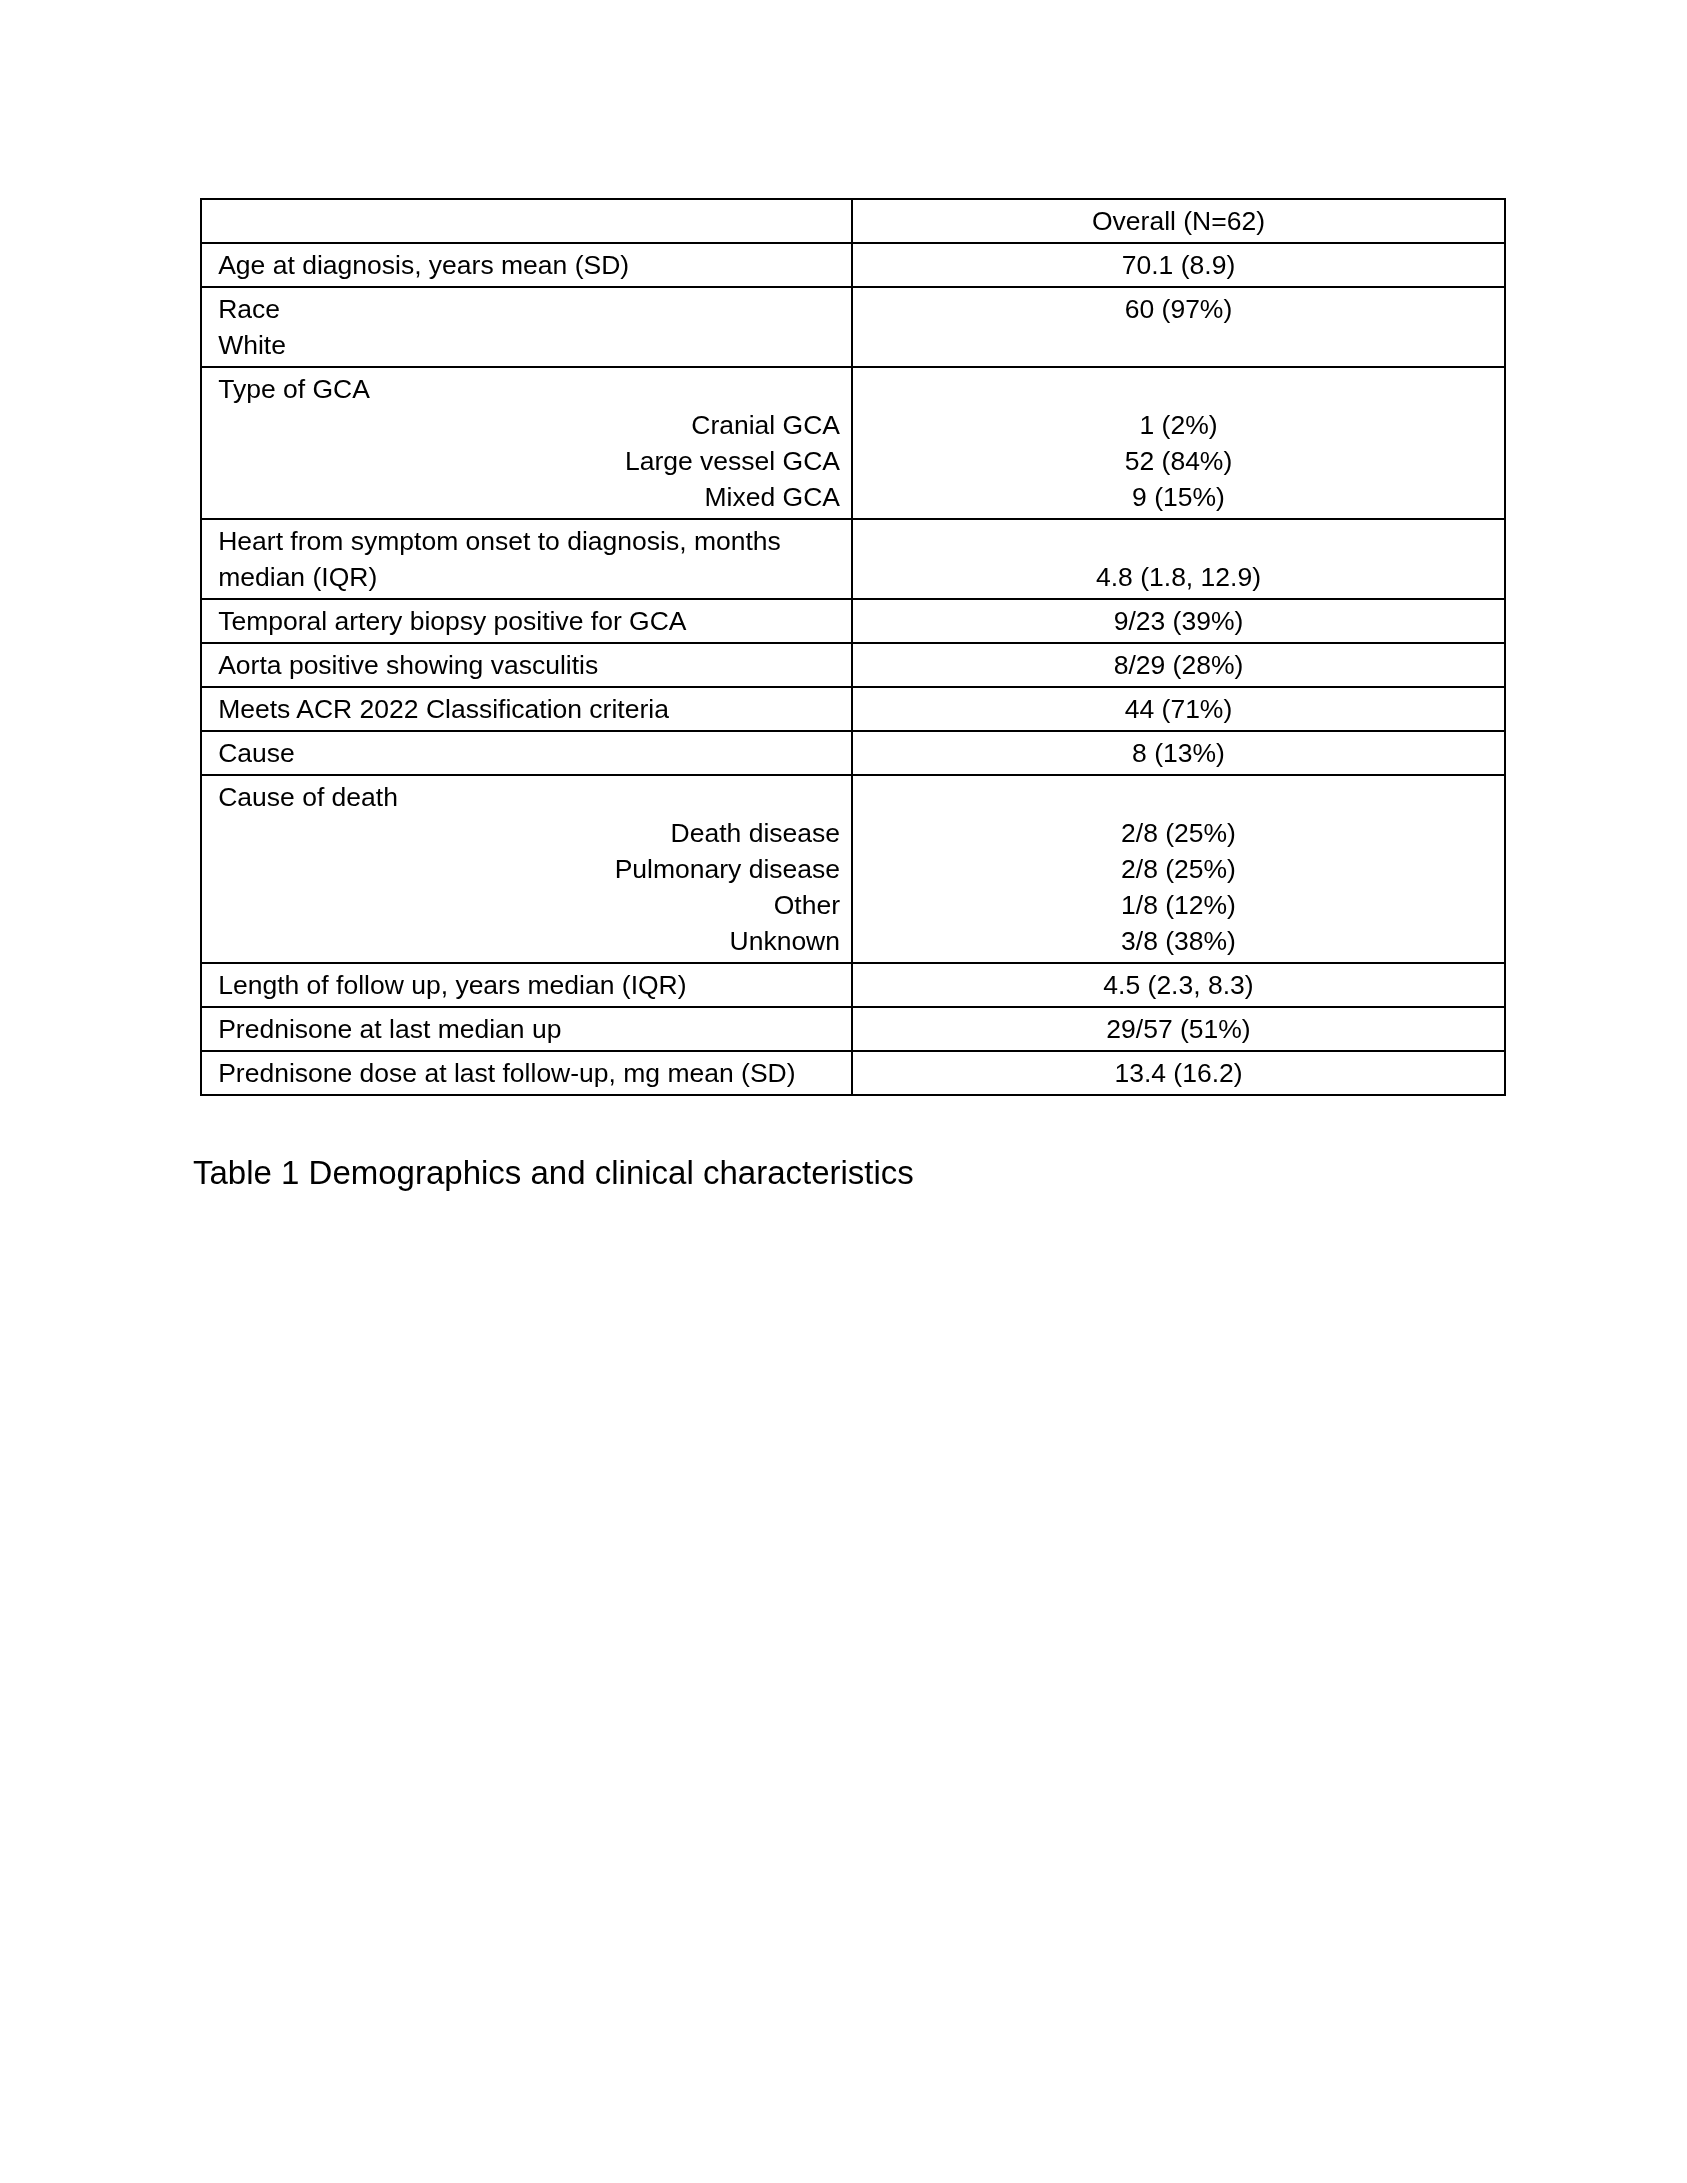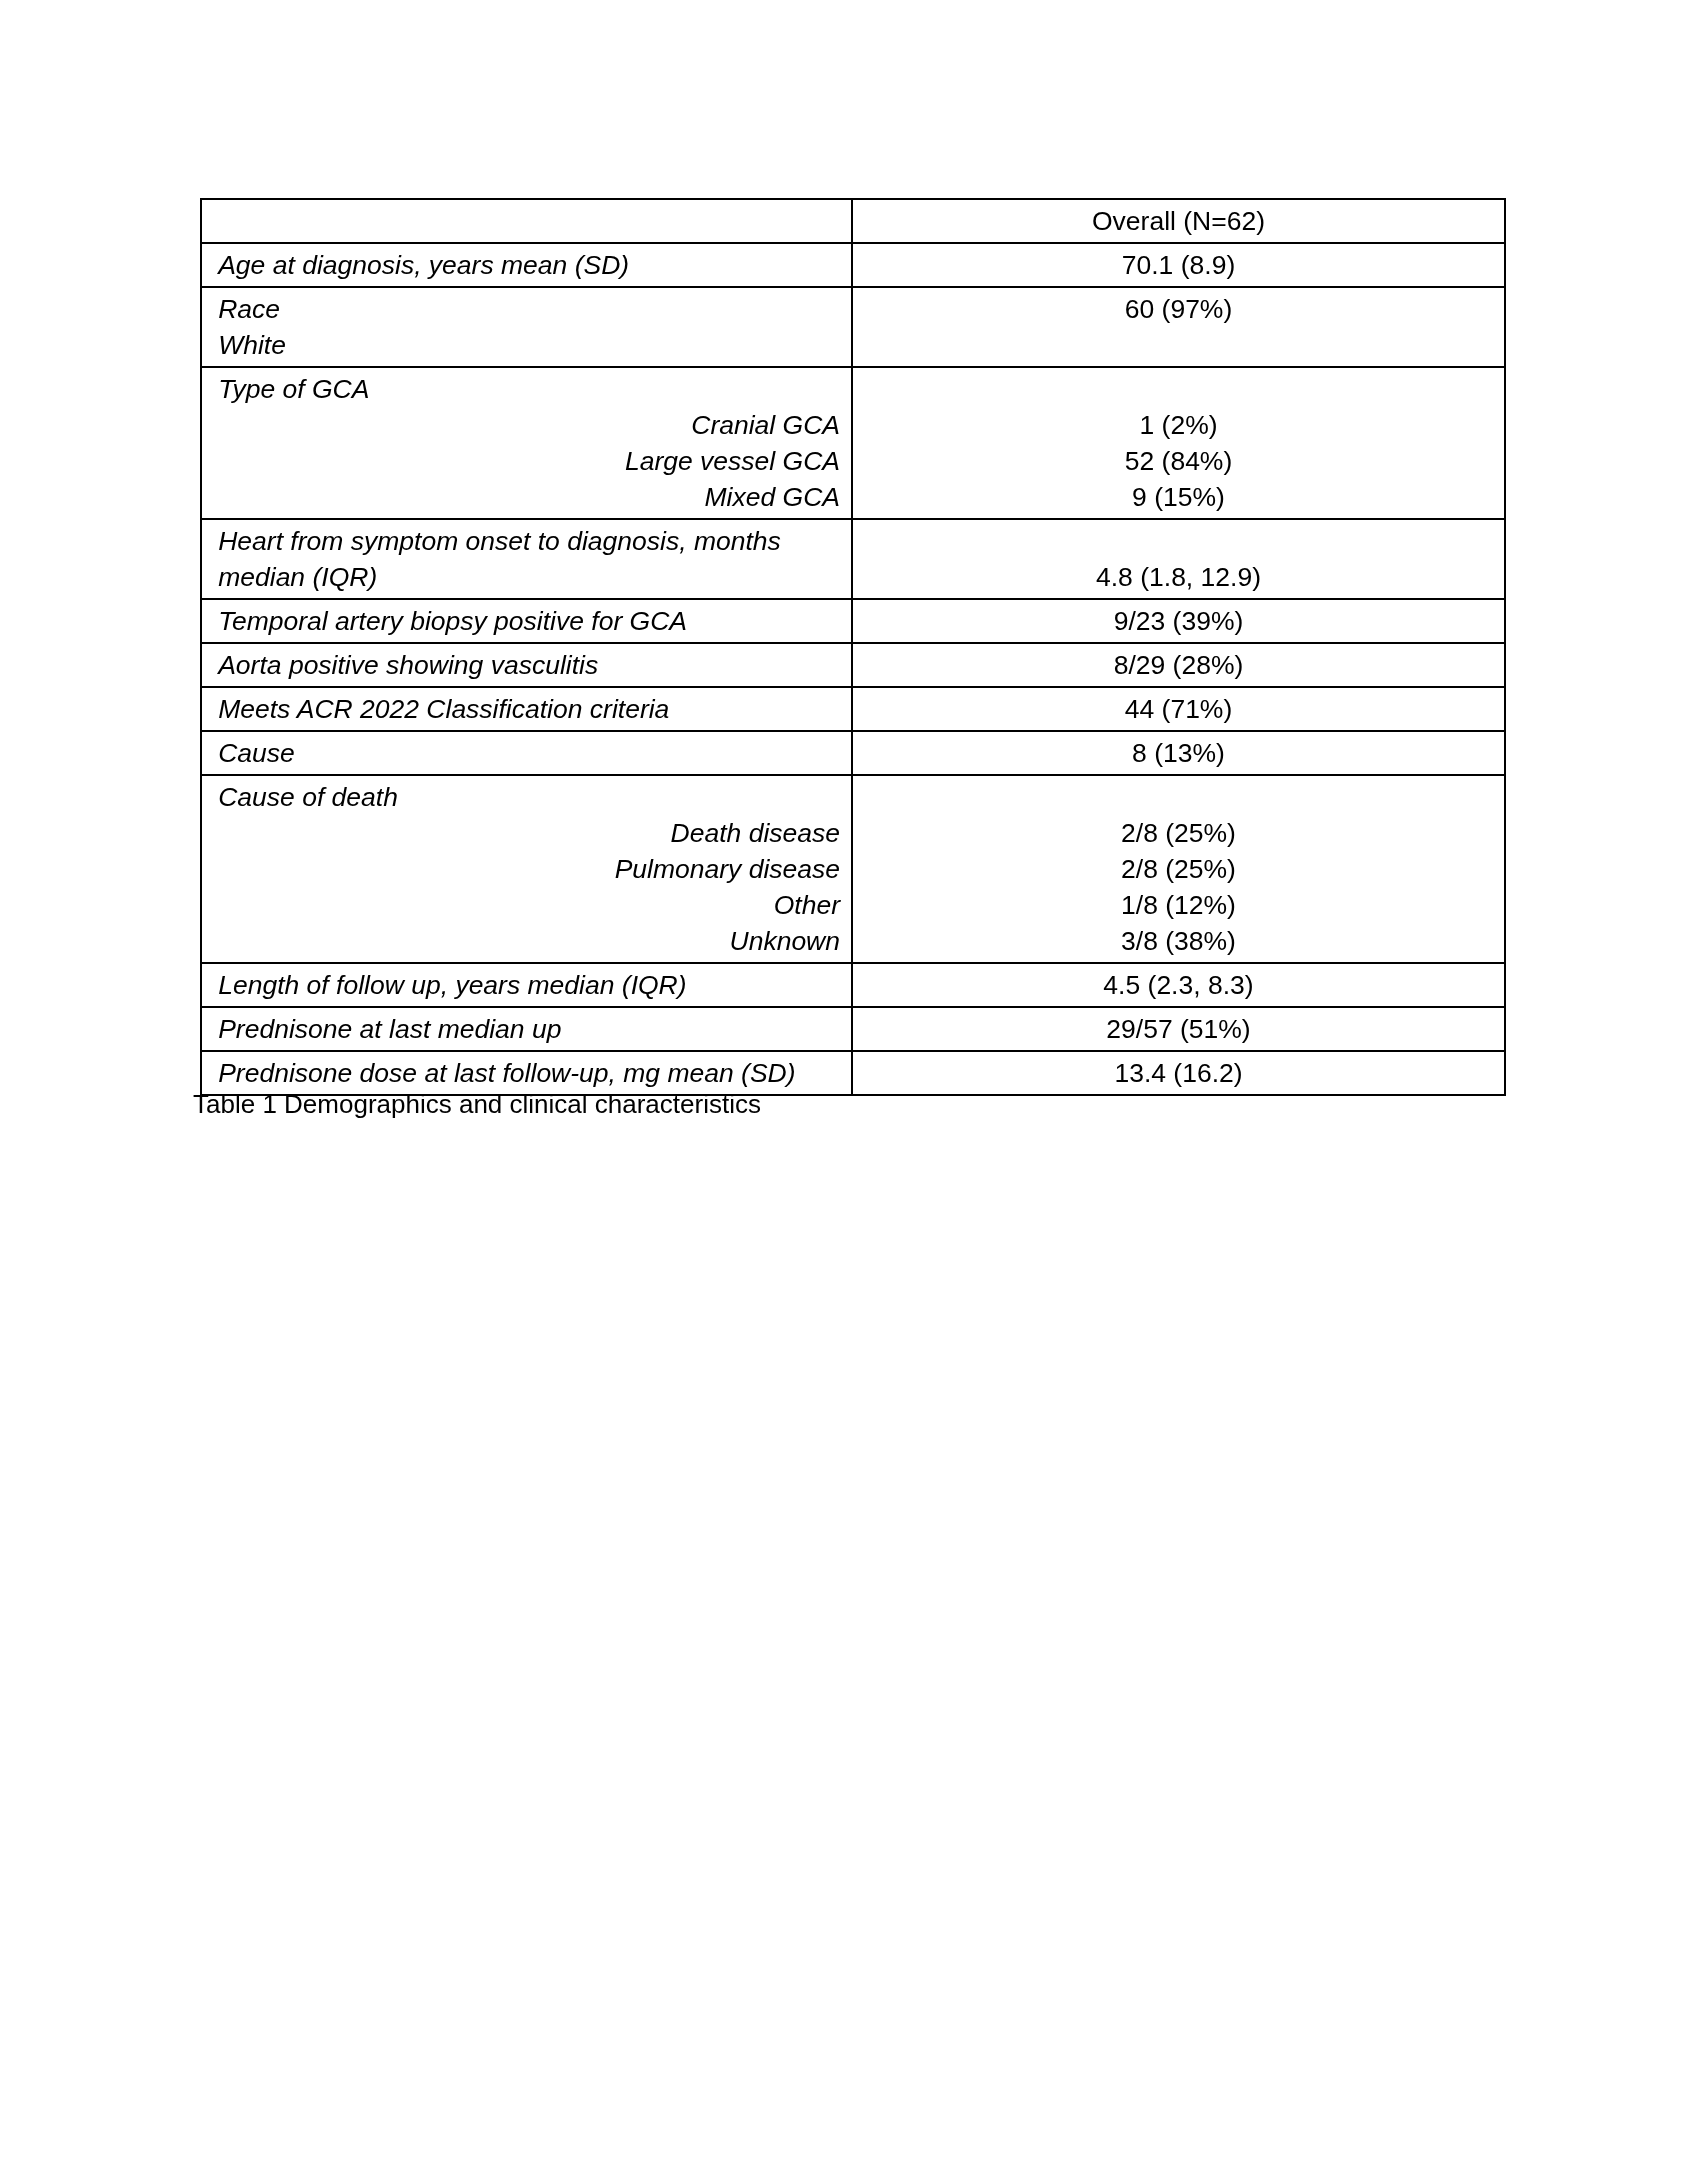--- a/index.html
+++ b/index.html
@@ -20,21 +20,21 @@
     top: 198px;
     width: 1288px;
     border-collapse: collapse;
     table-layout: fixed;
   }
   .demo-table td {
     border: 2px solid #000000;
     padding: 3px;
     vertical-align: top;
   }
-  td.label-cell { width: 643px; font-style: italic; }
+  td.label-cell { width: 643px; }
   td.value-cell { width: 645px; }
   .cell-line {
     height: 36px;
     line-height: 36px;
     font-size: 26.5px;
     white-space: nowrap;
     overflow: visible;
   }
   .label-line {
     text-align: left;
@@ -44,22 +44,22 @@
   .label-line.right {
     text-align: right;
   }
   .value-line {
     text-align: center;
     padding: 0 4px;
   }
   .table-caption {
     position: absolute;
     left: 193px;
-    top: 1086px;
-    font-size: 26px;
+    top: 1155px;
+    font-size: 33px;
     line-height: 36px;
     white-space: nowrap;
   }
 </style>
 </head>
 <body>
 
 <table class="demo-table">
   <tbody id="table-body">
       <tr>

